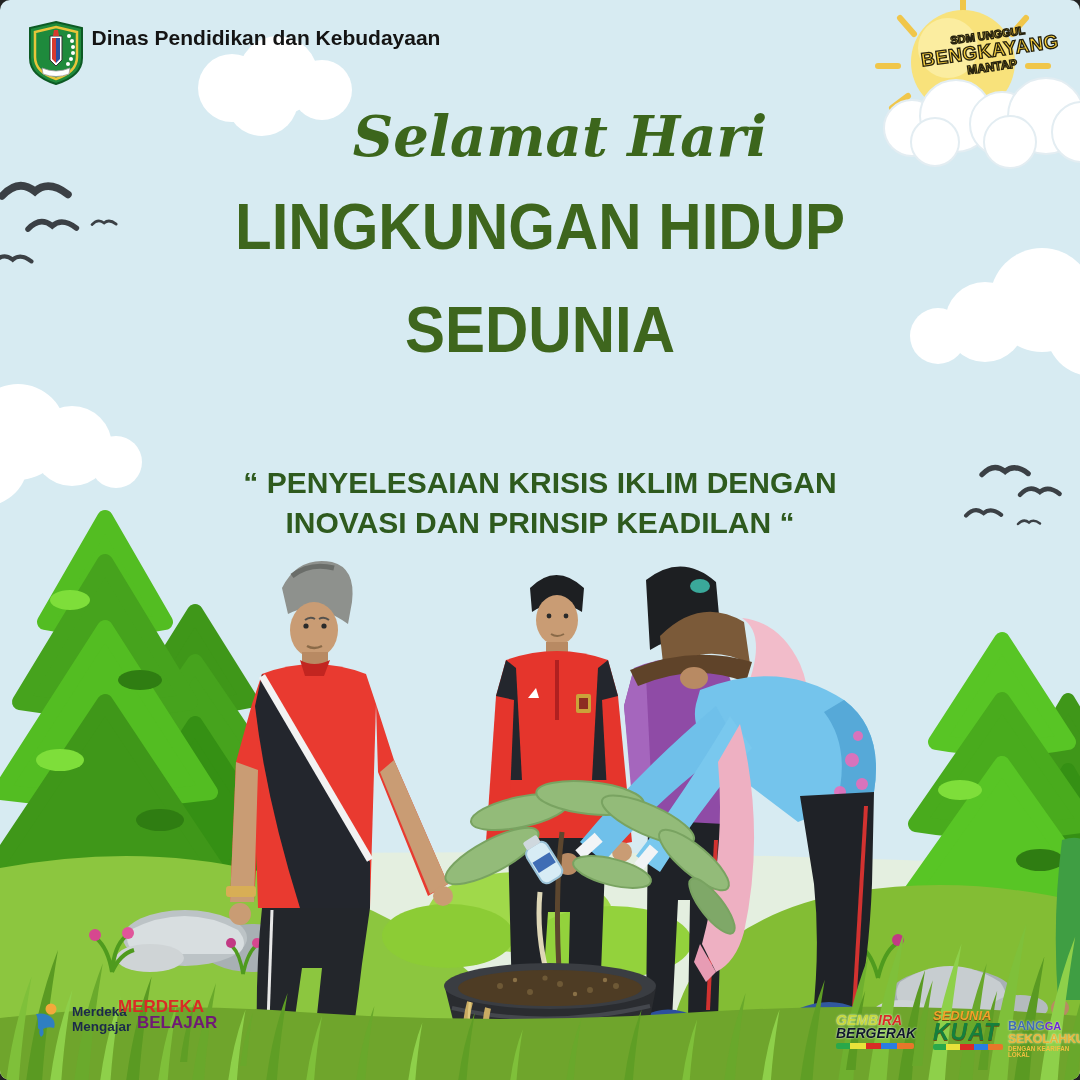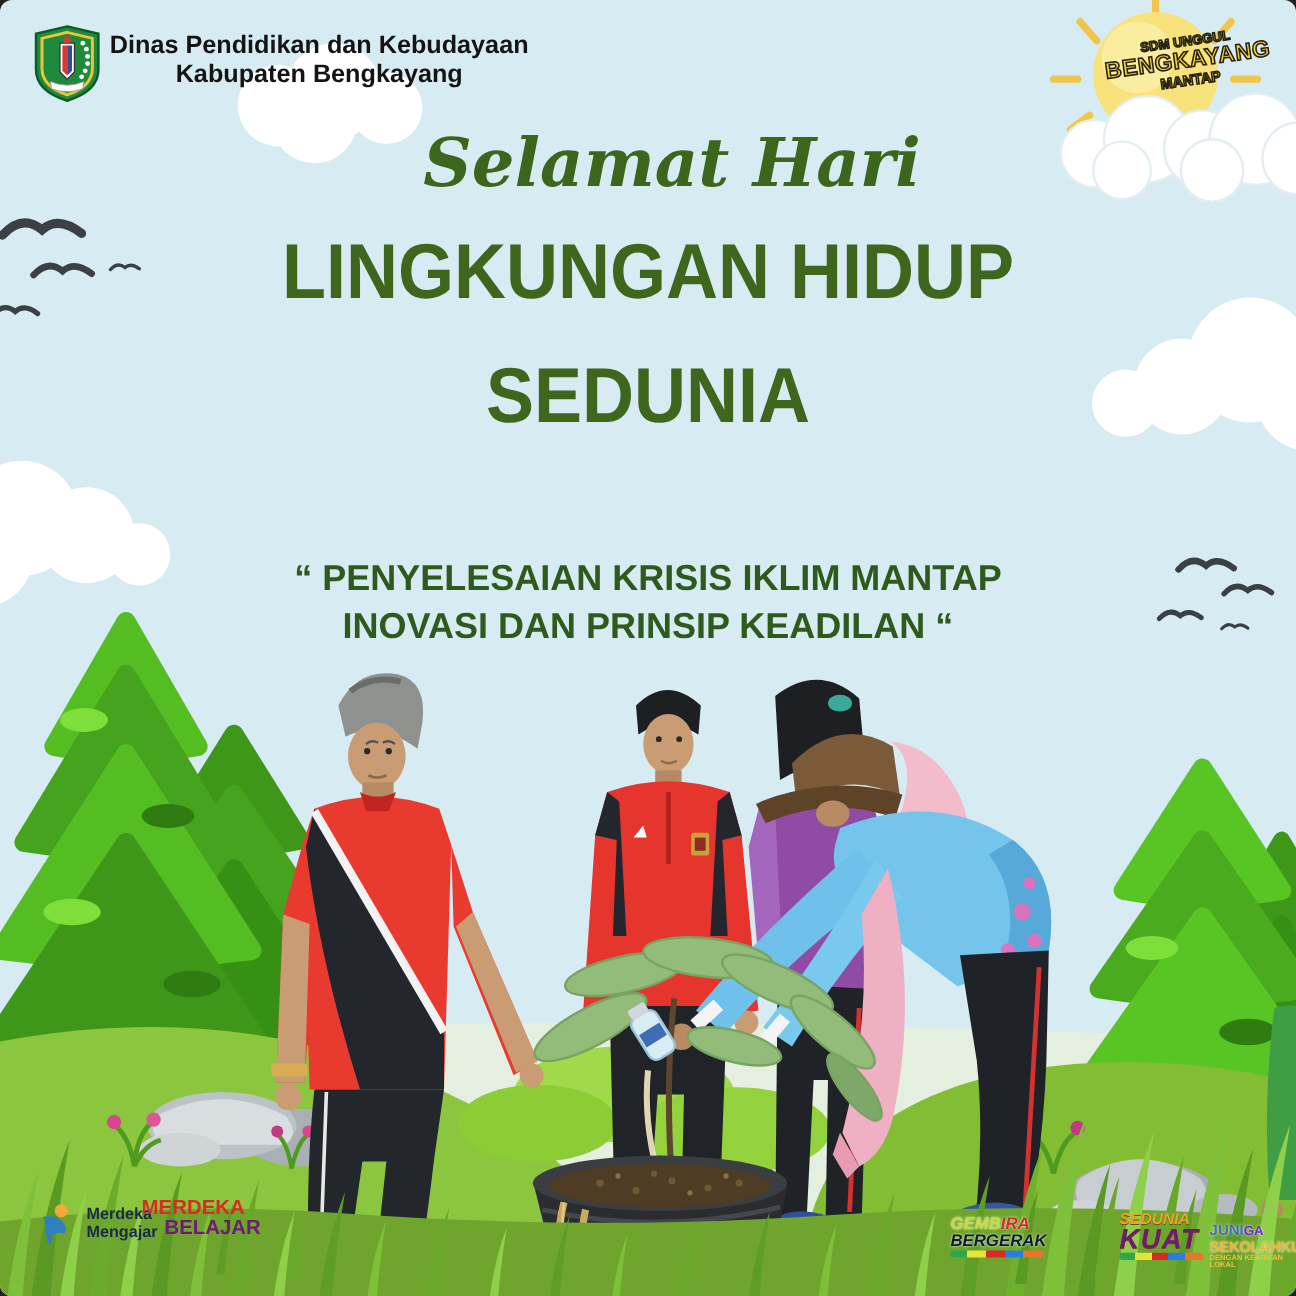--- a/index.html
+++ b/index.html
@@ -36,30 +36,30 @@
   .ribbon .d{color:#ffffff;font-weight:700;font-size:35px;letter-spacing:2px;}
   .quote{left:0;width:1080px;text-align:center;font-weight:700;font-size:30px;color:#2e5a1e;}
   .q1{top:466px;} .q2{top:506px;}
 
   
   .mm{left:30px;top:1002px;display:flex;align-items:center;gap:6px;}
   .mm .txt{font-size:13.5px;font-weight:700;color:#1b2a4a;line-height:1.1;}
   .mb{left:118px;top:999px;line-height:0.95;}
   .mb .r1{font-size:17px;font-weight:700;color:#d92b25;letter-spacing:0px;}
   .mb .r2{font-size:17px;font-weight:700;color:#701a75;padding-left:19px;}
-  .gb{left:792px;top:1012px;line-height:0.95;font-style:italic;}
+  .gb{left:836px;top:1012px;line-height:0.95;font-style:italic;}
   .gb .p1{font-size:14px;font-weight:700;color:#c8d93a;text-shadow:0 0 2px #fff;}
   .gb .p2{font-size:14px;font-weight:700;color:#d92b25;text-shadow:0 0 2px #fff;}
   .gb .r2{font-size:14px;font-weight:700;color:#0f172a;text-shadow:0 0 2px #fff;}
   .strip{margin-top:2px;height:6px;width:78px;background:
       linear-gradient(90deg,#2aa84a 0 18%,#e8e23a 18% 38%,#d92b25 38% 58%,#2a7de0 58% 78%,#e8762a 78% 100%);
       border-radius:2px;}
   .pk{left:933px;top:1010px;line-height:0.9;font-style:italic;}
   .pk .r1{font-size:13px;font-weight:700;color:#f0a32a;text-shadow:0 1px 0 #6b4a10;}
-  .pk .r2{font-size:23px;font-weight:700;color:#701a75;text-shadow:0 1px 0 #6b4a10;letter-spacing:1px;}
+  .pk .r2{font-size:23px;font-weight:700;color:#15803d;text-shadow:0 1px 0 #6b4a10;letter-spacing:1px;}
   .pk .strip{width:70px;}
   .bs{left:1008px;top:1017px;line-height:1.0;}
   .bs .b1{font-size:12.5px;font-weight:700;color:#3f6db5;text-shadow:0 0 2px #f6f2df;}
   .bs .b2{font-size:11px;font-weight:700;color:#6d28d9;text-shadow:0 0 2px #f6f2df;}
   .bs .r2{font-size:12.5px;font-weight:700;color:#e8b73a;text-shadow:0 0 2px #f6f2df;letter-spacing:-0.3px;}
   .bs .r3{font-size:6.3px;font-weight:700;color:#f0c040;}
 </style>
 </head>
 <body>
 
@@ -392,34 +392,33 @@
     </g>
     <path d="M24 16 L36 16 L36 40 L30 46 L24 40 Z" fill="#ffffff" stroke="#333" stroke-width="1"></path>
     <path d="M26 18 L30 18 L30 43 L26 39 Z" fill="#d73a2e"></path>
     <path d="M30 18 L34 18 L34 39 L30 43 Z" fill="#2b4fa0"></path>
     <path d="M28 10 L32 10 L33 16 L27 16 Z" fill="#d73a2e"></path>
     <path d="M16 48 Q30 54 44 48 L43 54 Q30 59 17 54 Z" fill="#ffffff" stroke="#999" stroke-width="0.8"></path>
   </svg>
 
   <div class="abs agency">
     <div>Dinas Pendidikan dan Kebudayaan</div>
-    <div>Kabupaten Bengkayang</div>
   </div>
 
 
   <div class="abs sunbadge">
     <div class="s1">SDM UNGGUL</div>
     <div class="s2">BENGKAYANG</div>
     <div class="s3">MANTAP</div>
   </div>
 
   <div class="abs greeting">Selamat Hari</div>
   <div class="abs main1">LINGKUNGAN HIDUP</div>
   <div class="abs main2">SEDUNIA</div>
-  <div class="abs quote q1">“ PENYELESAIAN KRISIS IKLIM MANTAP</div>
+  <div class="abs quote q1">“ PENYELESAIAN KRISIS IKLIM DENGAN</div>
   <div class="abs quote q2">INOVASI DAN PRINSIP KEADILAN “</div>
 
   <div class="abs mm">
     <svg width="36" height="36" viewBox="0 0 36 36">
       <circle cx="21" cy="7" r="5.5" fill="#f2a93b"></circle>
       <path d="M6 12 Q16 10 22 16 Q26 20 24 26 Q18 24 13 27 Q7 30 8 22 Q8 16 6 12 Z" fill="#2f7fc1"></path>
       <path d="M13 27 Q15 32 11 35 Q8 31 10 27 Z" fill="#2f7fc1"></path>
     </svg>
     <div class="txt">
       <div>Merdeka</div>
@@ -441,19 +440,19 @@
   </div>
 
   <div class="abs pk">
     <div class="r1">SEDUNIA</div>
     <div class="r2">KUAT</div>
     <div class="strip"></div>
   </div>
 
   <div class="abs bs">
     <div>
-      <span class="b1">JUNI</span><span class="b2">GA</span>
+      <span class="b1">BANG</span><span class="b2">GA</span>
     </div>
     <div class="r2">SEKOLAHKU</div>
     <div class="r3">DENGAN KEARIFAN LOKAL</div>
   </div>
 
 </div>
 
 </body></html>

